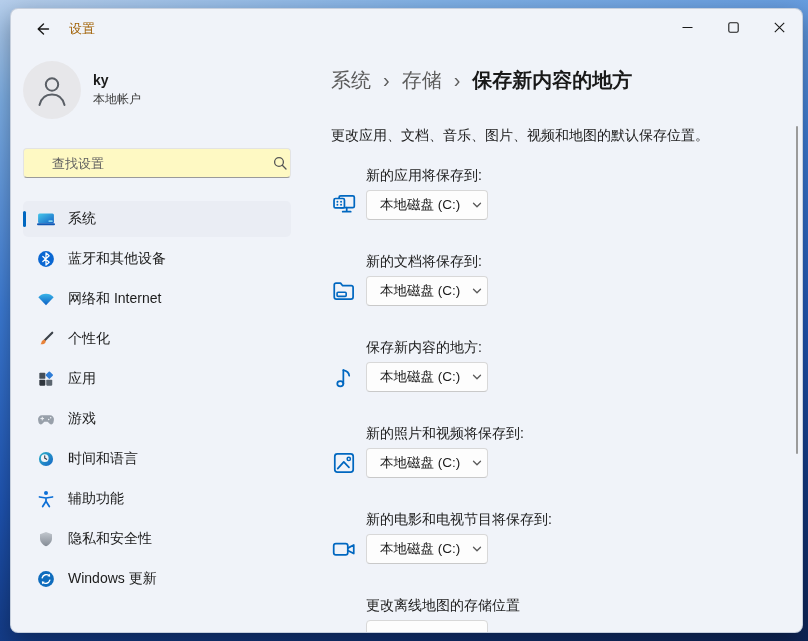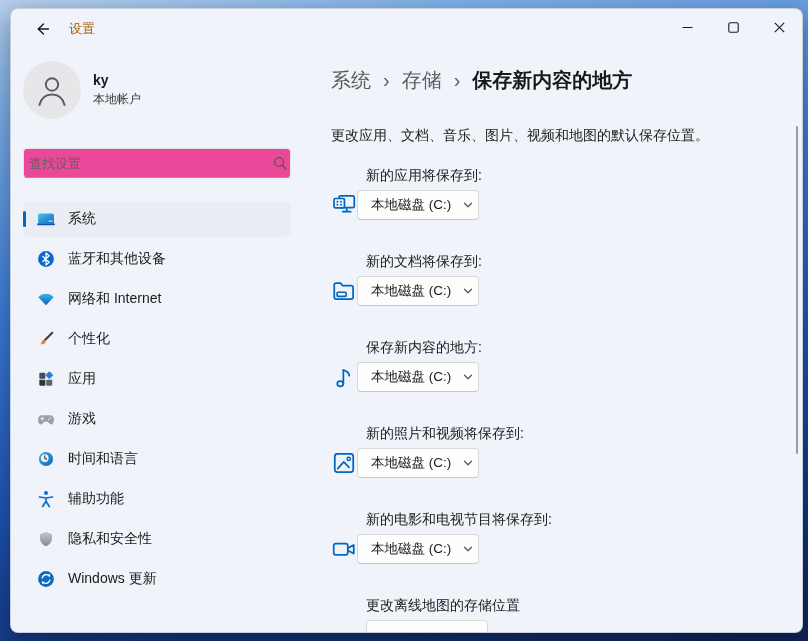--- a/index.html
+++ b/index.html
@@ -26,21 +26,21 @@
   .content { flex:1; padding-left:10px; position:relative; }
   
   .user-row { display:flex; align-items:center; margin-top:12px; }
   .avatar { width:58px; height:58px; border-radius:50%; background:#e7e7ea; display:flex; align-items:center; justify-content:center; overflow:hidden; }
   .user-meta { margin-left:12px; }
   .user-name { font-size:14px; font-weight:bold; color:#1a1a1a; }
   .user-type { font-size:12px; color:#3a3a3a; margin-top:3px; }
   .search-wrap { position:relative; margin-top:29px; }
   .search-input {
     width:268px; height:30px; border:1px solid #e3e3e3; border-bottom:1px solid #9a9a9a;
-    border-radius:4px; background:#ec4899; padding:0 32px 0 5px; font-size:13px; color:#1a1a1a;
+    border-radius:4px; background:#fef9c3; padding:0 32px 0 28px; font-size:13px; color:#1a1a1a;
     font-family:"Liberation Sans", sans-serif; outline:none;
   }
   .search-input::placeholder { color:#616161; opacity:1; }
   .search-icon { position:absolute; right:14px; top:8px; }
   .nav { margin-top:23px; }
   .nav-item {
     position:relative; height:36px; margin-bottom:4px; width:268px;
     display:flex; align-items:center; padding-left:13px; border-radius:5px; cursor:pointer;
   }
   .nav-item.selected { background:#eaedf4; }
@@ -52,21 +52,21 @@
   .crumb { color:#5c5c5c; font-weight:500; cursor:pointer; }
   .crumb-sep { color:#5c5c5c; margin:0 12px; font-weight:400; }
   .crumb-current { color:#191919; font-weight:600; }
   .desc { margin-top:28px; font-size:14px; color:#1b1b1b; }
   .sections { margin-top:22px; }
   .section { margin-bottom:33px; }
   .sec-label { font-size:14px; color:#1b1b1b; margin-left:35px; }
   .sec-row { display:flex; align-items:center; margin-top:5px; }
   .sec-ico { width:26px; height:26px; flex:0 0 26px; }
   .dropdown {
-    margin-left:0; width:122px; height:30px; background:#fdfdfd;
+    margin-left:9px; width:122px; height:30px; background:#fdfdfd;
     border:1px solid #d8d8d8; border-bottom-color:#c9c9c9; border-radius:4px;
     display:flex; align-items:center; justify-content:space-between; padding:0 4px 0 13px; cursor:pointer;
   }
   .dd-value { font-size:13.5px; color:#1b1b1b; white-space:nowrap; }
   .offline-label { font-size:14px; color:#1b1b1b; margin-left:35px; margin-top:31px; }
   .partial-dropdown {
     margin-left:35px; margin-top:5px; width:122px; height:30px;
     background:#fdfdfd; border:1px solid #d8d8d8; border-radius:4px;
   }
   .scrollbar-thumb { position:absolute; right:4px; top:117px; width:2px; height:328px; background:#9b9b9b; border-radius:1px; cursor:pointer; }

